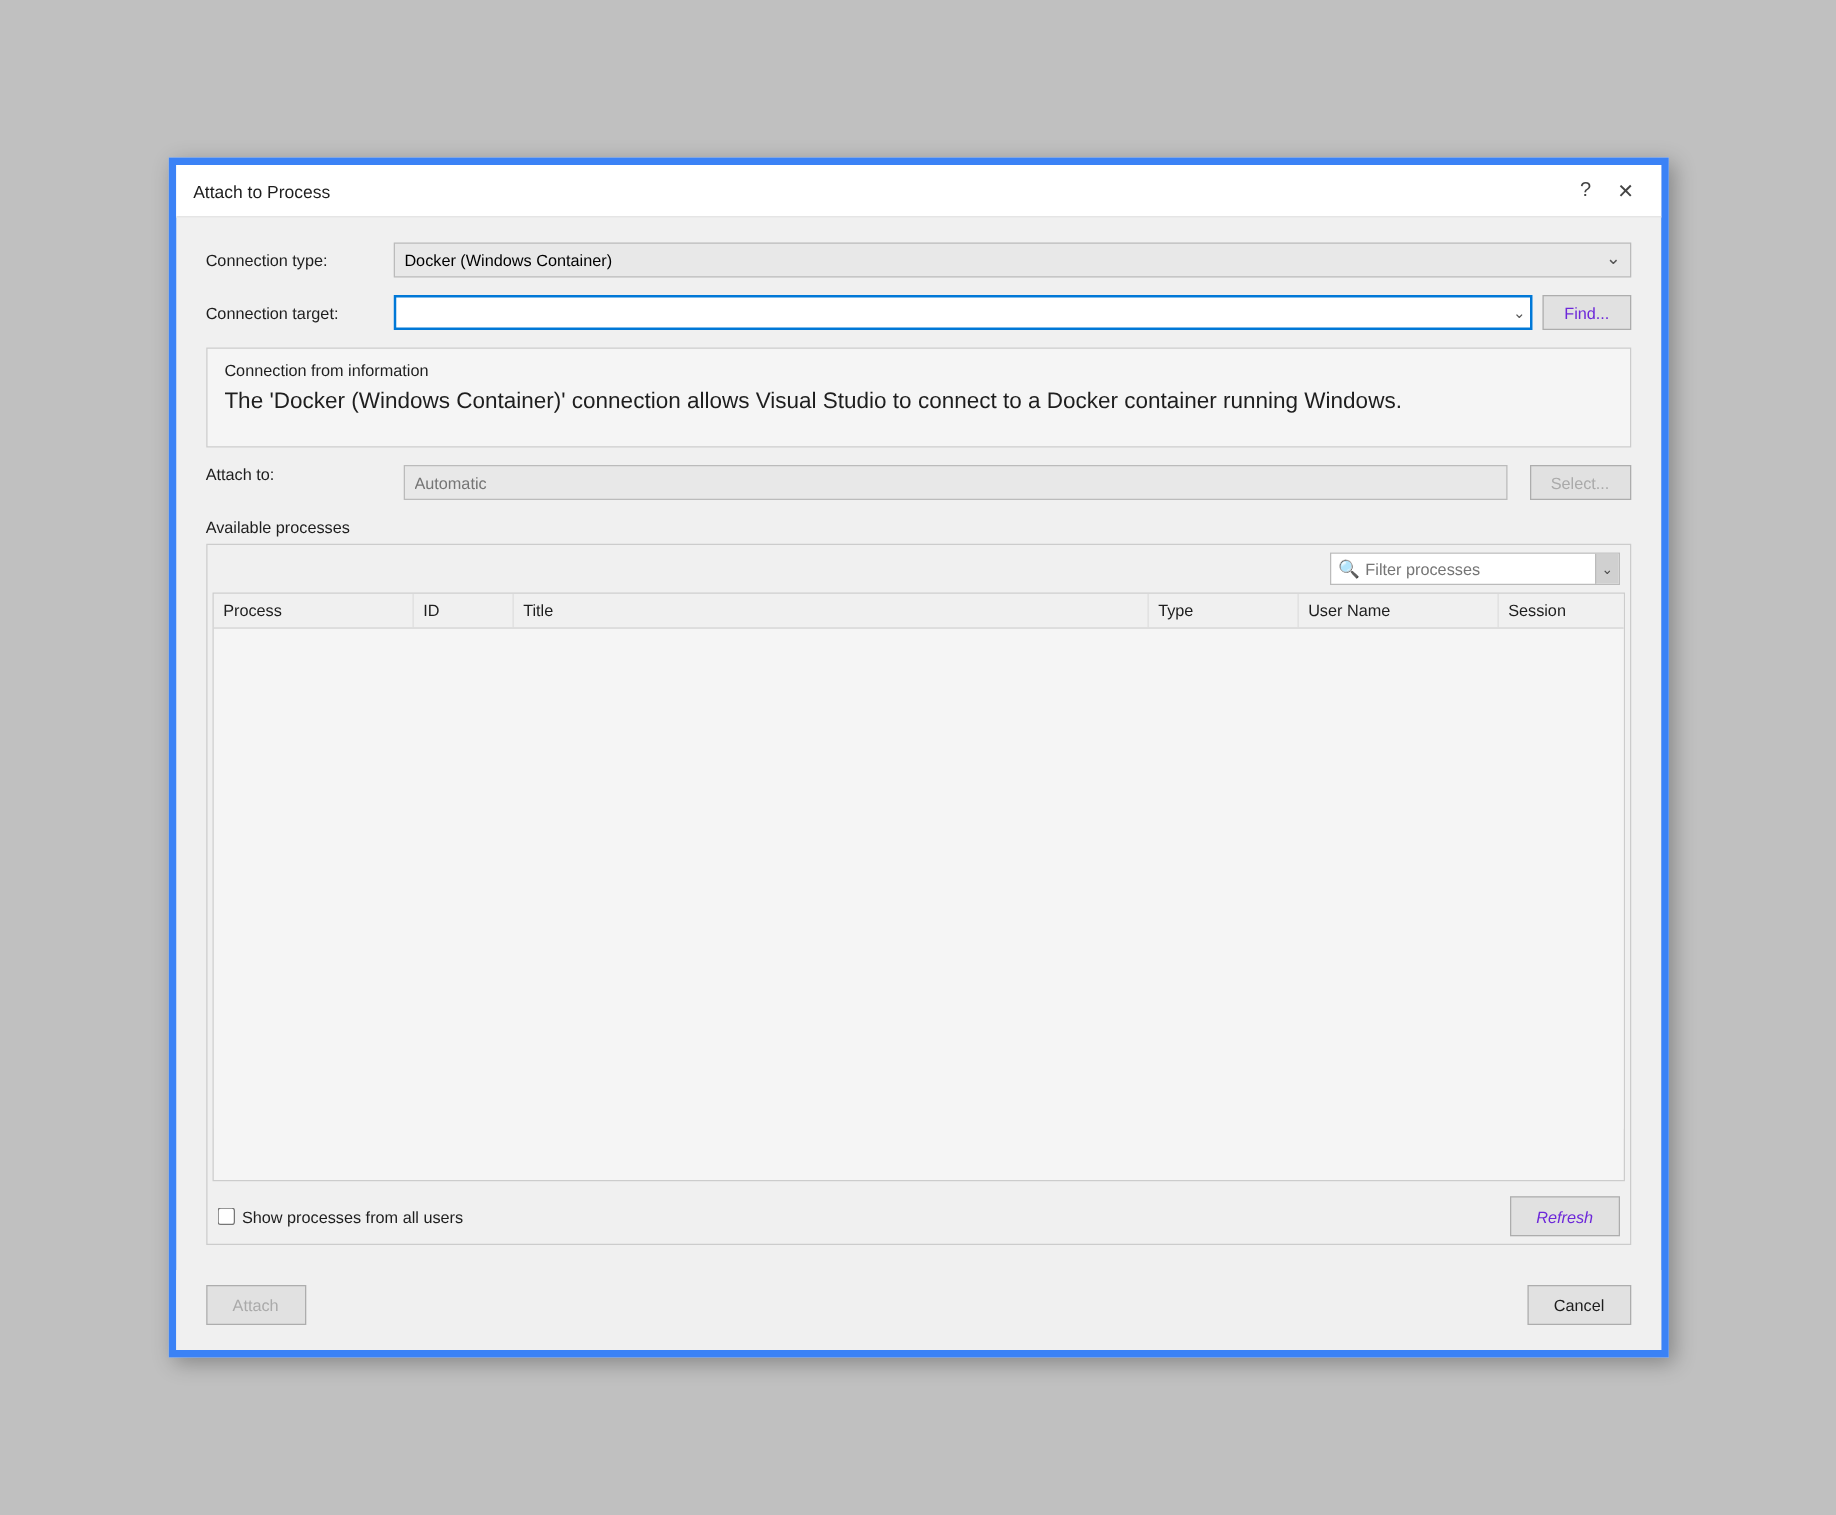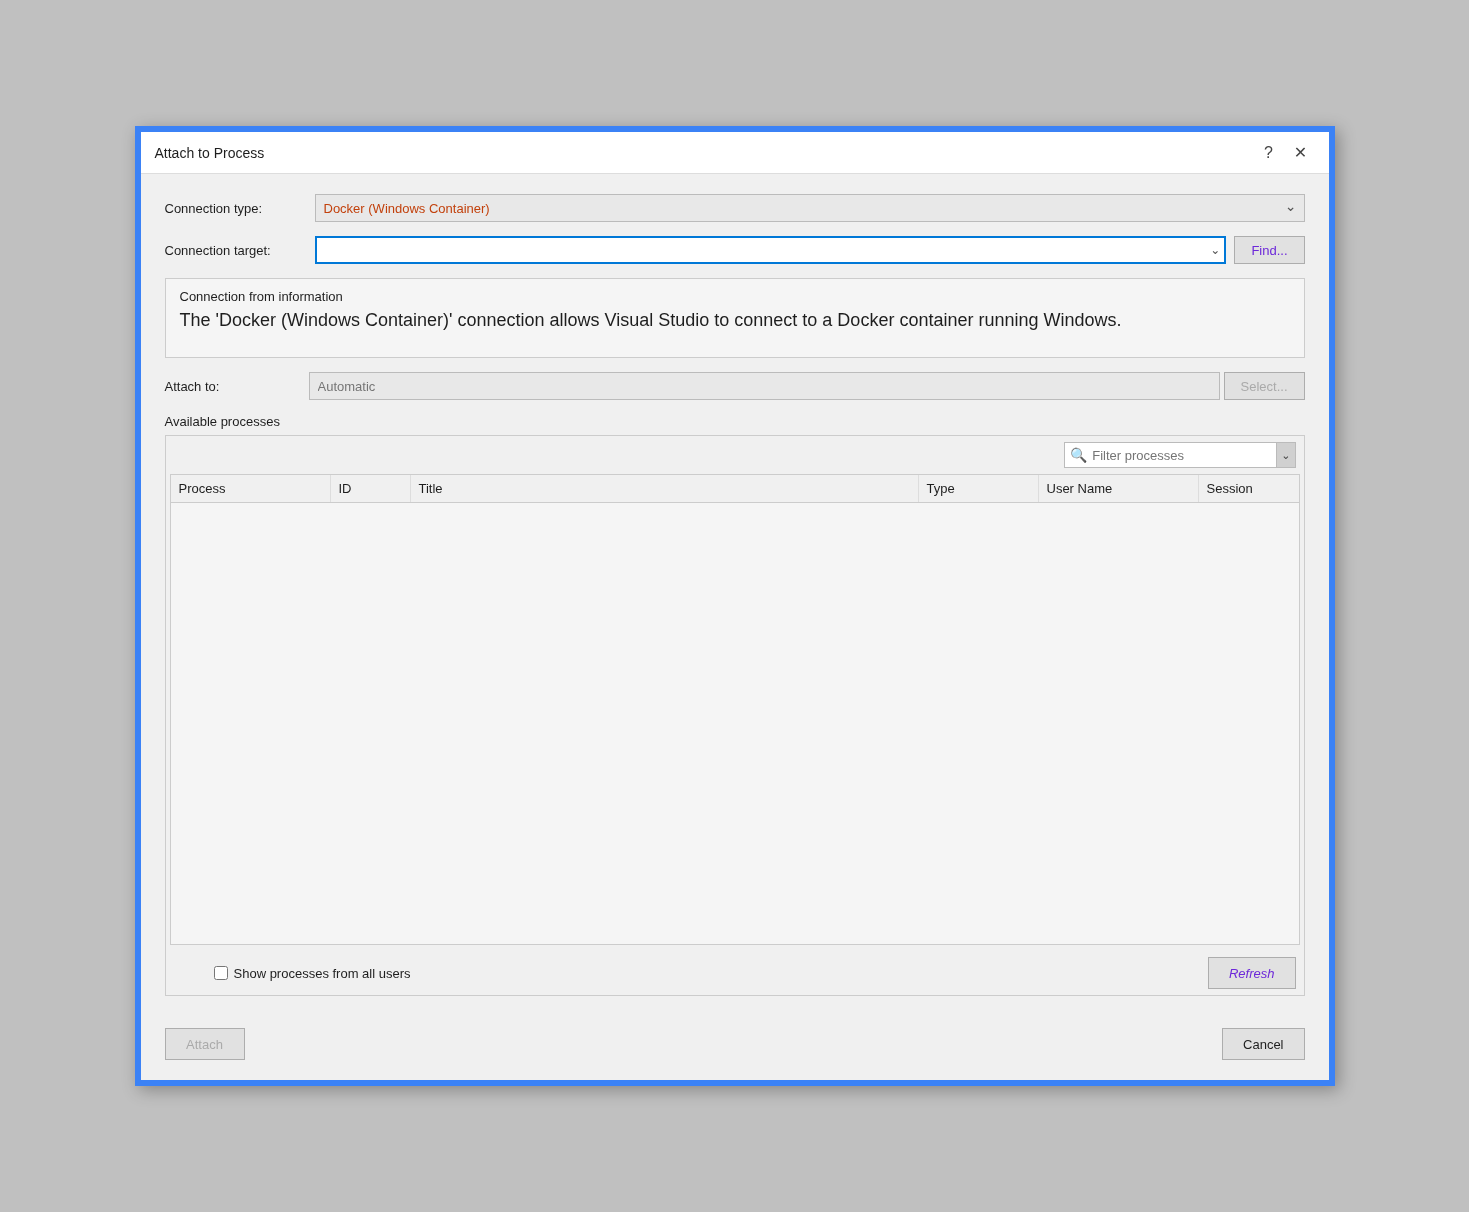--- a/index.html
+++ b/index.html
@@ -108,21 +108,21 @@
     .select-wrapper select {
       width: 100%;
       height: 28px;
       background: #e8e8e8;
       border: 1px solid #bbb;
       padding: 3px 30px 3px 8px;
       font-size: 13px;
       appearance: none;
       -webkit-appearance: none;
       cursor: pointer;
-      color: #c2410c;
+      color: #000000;
     }
 
     .select-wrapper::after {
       content: '⌄';
       position: absolute;
       right: 8px;
       top: 50%;
       transform: translateY(-60%);
       pointer-events: none;
       font-size: 14px;
@@ -184,22 +184,22 @@
       margin-bottom: 6px;
     }
 
     .info-box-text {
       font-size: 18px;
       color: #1e1e1e;
     }
 
     .attach-row {
       display: flex;
-      align-items: center;
-      gap: 4px;
+      align-items: flex-start;
+      gap: 18px;
     }
 
     .attach-input {
       flex: 1;
       height: 28px;
       background: #e8e8e8;
       border: 1px solid #bbb;
       padding: 3px 8px;
       font-size: 13px;
       color: #999;
@@ -410,21 +410,21 @@
             <div class="table-header-cell">Process</div>
             <div class="table-header-cell">ID</div>
             <div class="table-header-cell">Title</div>
             <div class="table-header-cell">Type</div>
             <div class="table-header-cell">User Name</div>
             <div class="table-header-cell">Session</div>
           </div>
           <div class="table-body"></div>
         </div>
 
-        <div class="bottom-controls" style="padding: 8px 8px 6px 8px; margin-left: 40px;">
+        <div class="bottom-controls" style="padding: 8px 8px 6px 8px;">
           <label class="checkbox-label">
             <input type="checkbox" style="">
             <span>Show processes from all users</span>
           </label>
           <button class="btn" style="height:32px; padding: 0 20px; font-style: italic;">Refresh</button>
         </div>
       </div>
     </div>
 
   </div>

